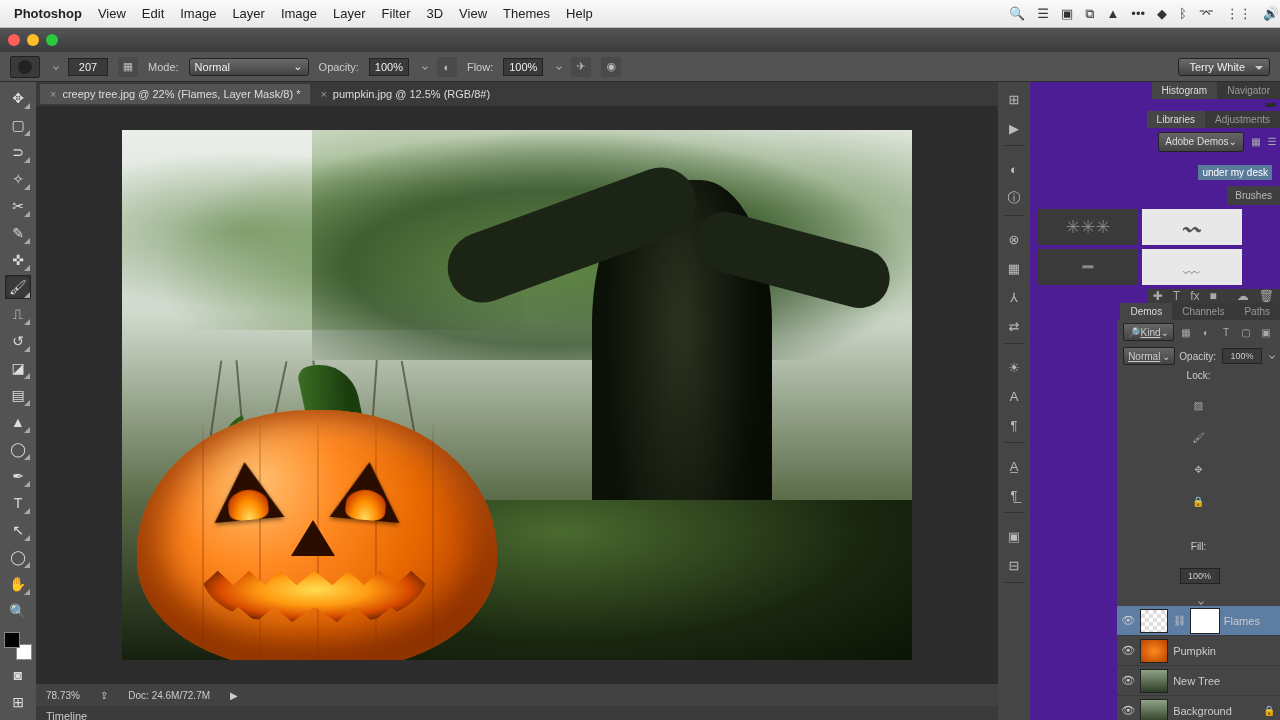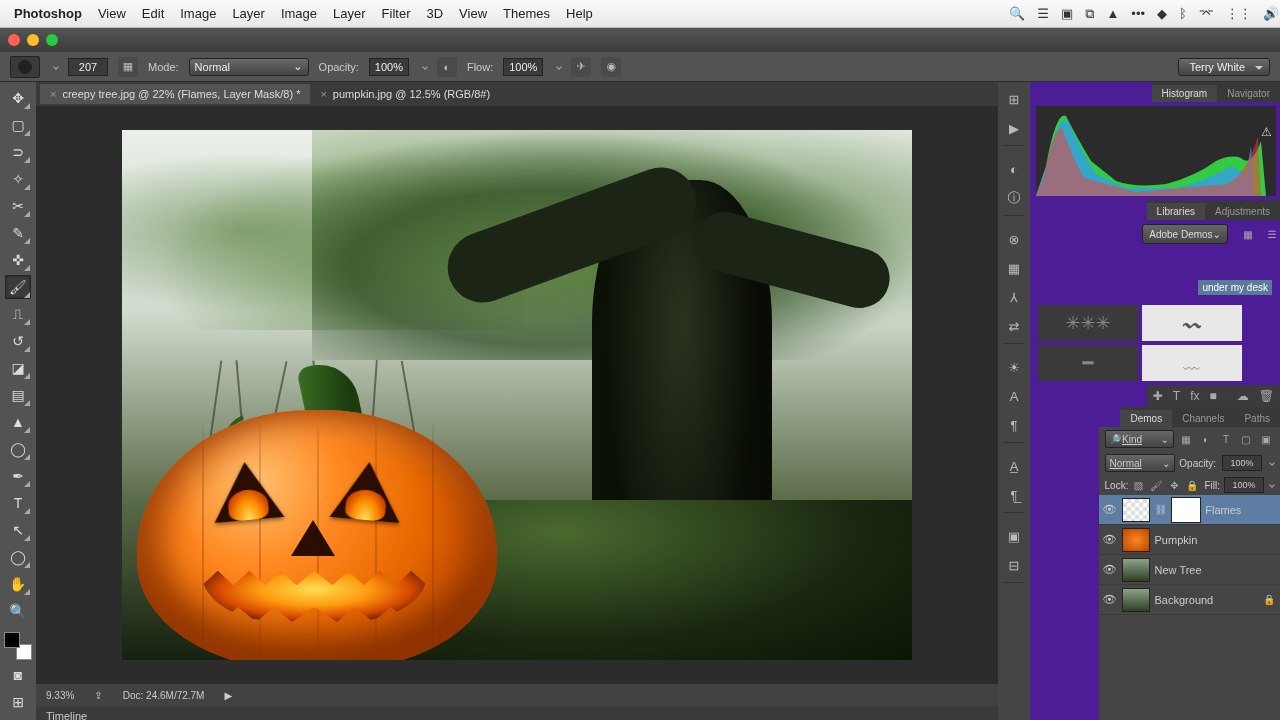--- a/index.html
+++ b/index.html
@@ -79,21 +79,21 @@
 .theme-name{margin:0 8px 6px;background:#5a7a9a;color:#fff;padding:2px 4px;font-size:10px;}
 .brushes-grid{display:flex;gap:4px;margin:4px 8px;flex-wrap:wrap;}
 .brush-th{width:100px;height:36px;background:#e8e8e8;display:flex;align-items:center;justify-content:center;font-size:18px;color:#555;}
 .brush-th.dark{background:#3a3a3a;color:#888;}
 .icon-row{height:22px;background:#3b3b3b;display:flex;align-items:center;padding:0 6px;gap:10px;font-size:12px;color:#aaa;}
 .layers-panel{flex:1;display:flex;flex-direction:column;background:#454545;}
 .layers-opts{display:flex;align-items:center;padding:3px 6px;gap:4px;}
 .layers-opts .sel{flex:1;height:18px;background:linear-gradient(#666,#444);border:1px solid #222;border-radius:2px;padding:0 4px;display:flex;align-items:center;font-size:10px;}
 .layers-opts .sel span{flex:1;text-decoration:underline;}
 .mini-ic{width:16px;height:16px;display:flex;align-items:center;justify-content:center;color:#aaa;font-size:10px;}
-.lock-row{display:flex;align-items:center;padding:2px 6px;gap:2px;font-size:10px;color:#ccc;}
+.lock-row{display:flex;align-items:center;padding:2px 6px;gap:16px;font-size:10px;color:#ccc;flex-direction:column;}
 .layer-row{height:30px;display:flex;align-items:center;padding:0 4px;gap:5px;border-bottom:1px solid #3a3a3a;}
 .layer-row.active{background:#5d7da3;}
 .eye{width:14px;text-align:center;color:#ccc;font-size:11px;}
 .leye{width:14px;color:#ccc;font-size:11px;text-align:center;}
 .thumb{width:28px;height:24px;background:#ccc;border:1px solid #222;background-image:repeating-conic-gradient(#ddd 0 25%,#fff 0 50%);background-size:8px 8px;}
 .thumb.pump{background:radial-gradient(#ff8820,#b84400);}
 .thumb.tree{background:linear-gradient(#8fa286,#2e3f28);}
 .mask{width:28px;height:24px;background:#fff;border:2px solid #fff;box-shadow:0 0 0 1px #222;}
 .link-ic{font-size:10px;color:#ccc;}
 .layer-name{flex:1;font-size:11px;}
@@ -226,21 +226,21 @@
             <div class="p-rib" style="left:82%"></div>
           </div>
           <div class="eye l"></div>
             <div class="eye r"></div>
           <div class="nose"></div>
           <div class="mouth"></div>
         </div>
       </div>
     </div>
     <div class="status-bar">
-      <span>9.33%</span>
+      <span>78.73%</span>
       <span>⇪</span>
       <span>Doc: 24.6M/72.7M</span>
       <span>▶</span>
     </div>
     <div class="timeline-bar">
       <span>Timeline</span>
     </div>
   </div>
 
   <div class="right-strip">
@@ -284,33 +284,34 @@
         <path d="M0,90 L12,55 Q22,8 32,15 Q45,45 60,68 L90,82 L140,82 Q170,75 195,60 L210,68 L215,40 L218,90 Z" fill="#3399ff" opacity="0.7"></path>
         <path d="M0,90 L8,70 Q18,20 26,22 Q36,50 48,72 L100,86 L190,78 Q210,70 222,30 L225,90 Z" fill="#ff3333" opacity="0.5"></path>
         <text x="225" y="30" fill="#ddd" font-size="12">⚠</text>
       </svg>
     </div>
 
     <div class="panel-tabs">
       <div class="ptab active">Libraries</div>
       <div class="ptab">Adjustments</div>
     </div>
-    <div style="display:flex;align-items:center;gap:8px;">
+    <div style="display:flex;align-items:center;">
       <div class="lib-select" style="flex:1"><span>Adobe Demos</span>⌄</div>
       <div class="mini-ic">▦</div>
       <div class="mini-ic">☰</div>
     </div>
     <div class="swatches">
       <div class="sw" style="background:#1a1a18"></div>
         <div class="sw" style="background:#3b342b"></div>
       <div class="sw" style="background:#5c4a38"></div>
         <div class="sw" style="background:#141210"></div>
       <div class="sw" style="background:#c89878"></div>
     </div>
     <div class="theme-name">under my desk</div>
+    <div class="section-h">Brushes</div>
     <div class="brushes-grid">
       <div class="brush-th dark">✳✳✳</div>
       <div class="brush-th">〰</div>
       <div class="brush-th dark">━</div>
       <div class="brush-th">﹏</div>
     </div>
     <div class="icon-row">
       <span>✚</span>
       <span>T</span>
       <span>fx</span>

